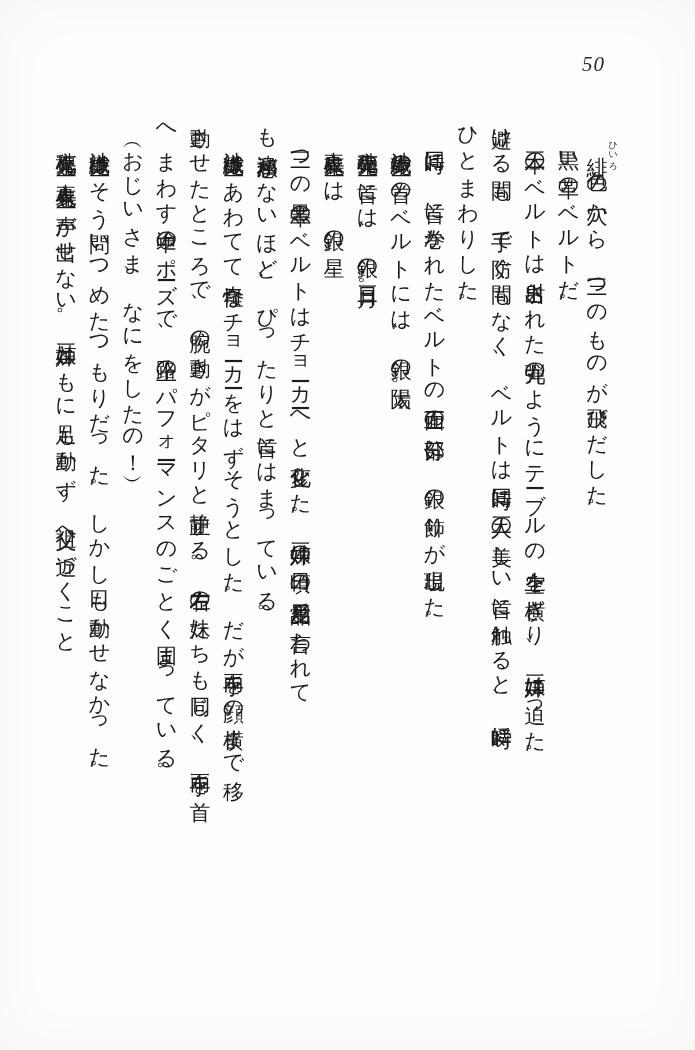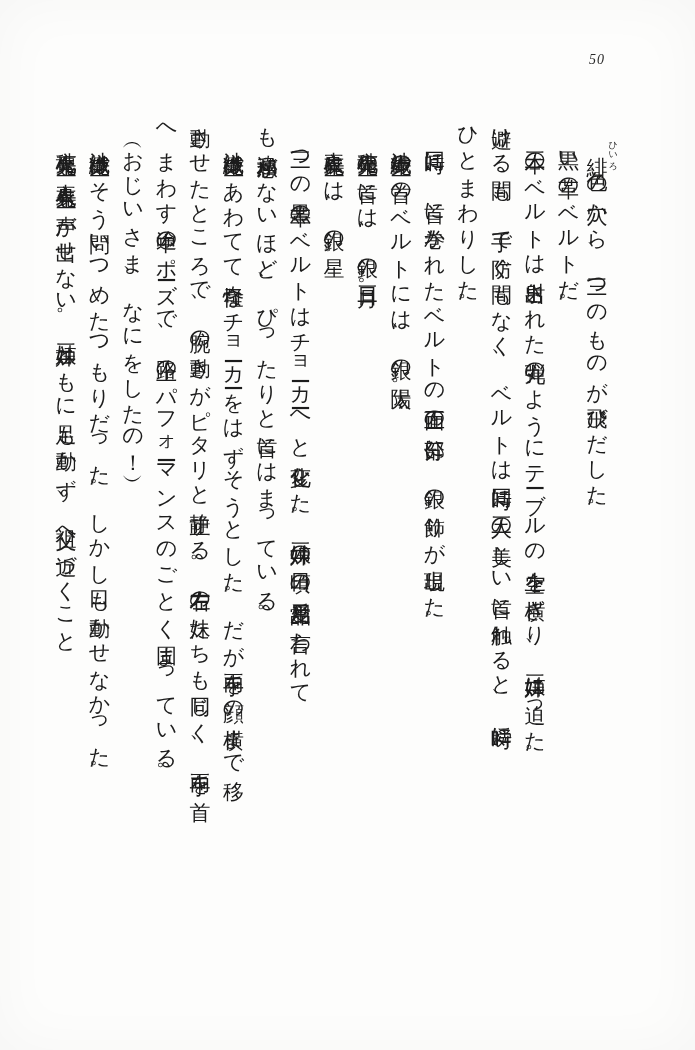--- a/index.html
+++ b/index.html
@@ -17,21 +17,21 @@
   .page {
     position: absolute;
     inset: 0;
     background: #fdfdfc;
     box-shadow: inset 0 0 60px rgba(0,0,0,0.03);
   }
   .page-number {
     position: absolute;
     top: 52px;
     right: 90px;
-    font-size: 14px;
+    font-size: 21px;
     font-style: italic;
     color: #2a2a2a;
     letter-spacing: 1px;
   }
   .text-block {
     position: absolute;
     top: 112px;
     right: 77px;
     height: 862px;
     writing-mode: vertical-rl;

